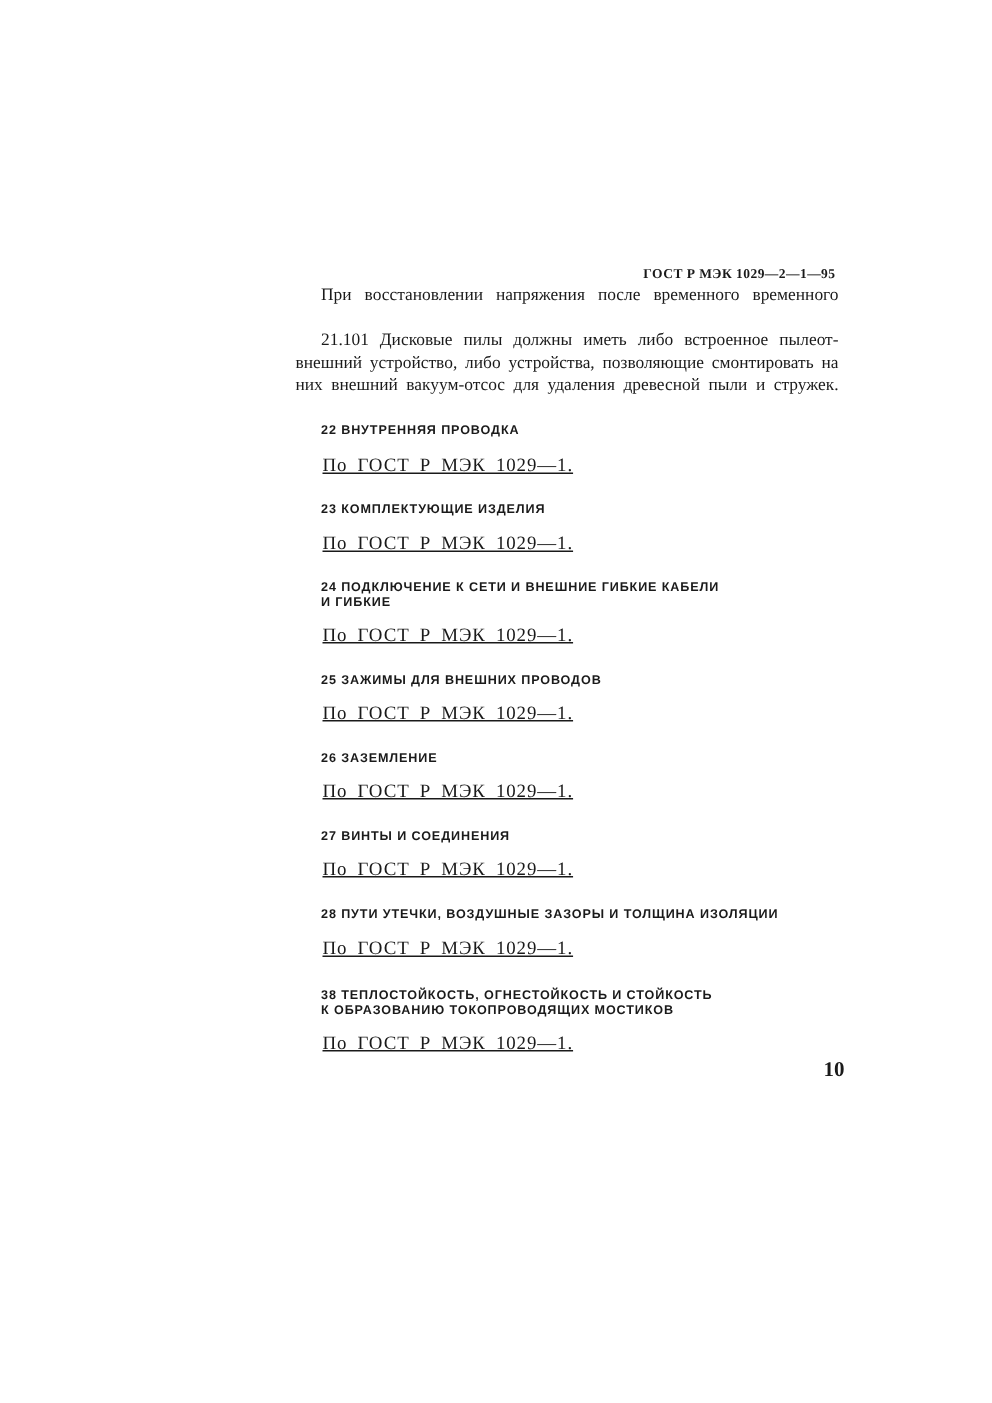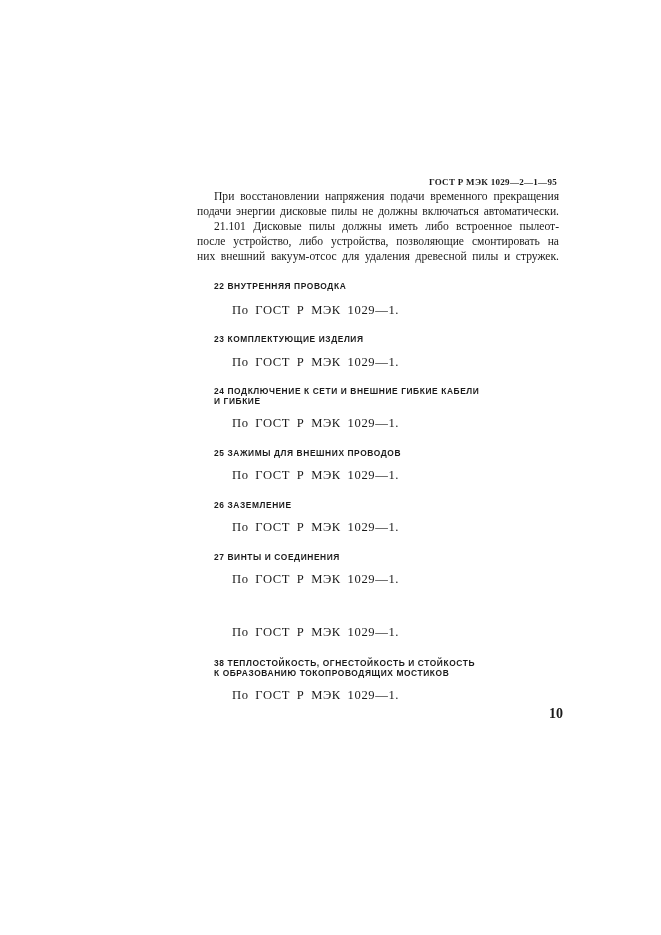--- a/index.html
+++ b/index.html
@@ -3,39 +3,38 @@
 <meta charset="utf-8">
 <style>
   html, body { margin:0; padding:0; }
   body { width:661px; height:935px; background:#ffffff; position:relative; overflow:hidden;
          font-family:"Liberation Serif", "DejaVu Serif", serif; color:#1a1a1a; }
   .page { position:absolute; left:0; top:0; width:659px; height:935px;margin-left:44px; }
   .running-head { position:absolute; top:177px; right:146px; font-size:9px; font-weight:bold; letter-spacing:0.3px; }
   .para { position:absolute; left:153px; width:362px; font-size:11.6px; line-height:15px; text-align:justify; text-align-last:auto; }
   .line { display:block; text-align:justify; text-align-last:justify; white-space:nowrap; }
   .heading { position:absolute; left:170px; font-size:8.4px; font-weight:bold; letter-spacing:0.6px; line-height:10px; font-family:"Liberation Sans", sans-serif; }
-  .ref { position:absolute; left:188px; font-size:12.6px; letter-spacing:0.6px; word-spacing:3px; }
+  .ref { position:absolute; left:171px; font-size:12.6px; letter-spacing:0.6px; word-spacing:3px;text-decoration:underline; }
   .page-number { position:absolute; left:505px; top:706px; font-size:14px; font-weight:bold; }
 </style>
 </head>
 <body>
 
 <div class="page">
 
   <div class="running-head">ГОСТ Р МЭК 1029—2—1—95</div>
 
   <div class="para" style="top:189px;">
-    <span class="line" style="padding-left:17px;">При восстановлении напряжения подачи временного прекращения</span>
-    <span class="line">подачи энергии дисковые пилы не должны включаться автоматически.</span>
+    <span class="line" style="padding-left:17px;">При восстановлении напряжения после временного временного</span>
   </div>
 
   <div class="para" style="top:219px;">
     <span class="line" style="padding-left:17px;">21.101 Дисковые пилы должны иметь либо встроенное пылеот-</span>
-    <span class="line">после устройство, либо устройства, позволяющие смонтировать на</span>
-    <span class="line">них внешний вакуум-отсос для удаления древесной пилы и стружек.</span>
+    <span class="line">внешний устройство, либо устройства, позволяющие смонтировать на</span>
+    <span class="line">них внешний вакуум-отсос для удаления древесной пыли и стружек.</span>
   </div>
 
   <div class="heading" style="top:281px;">22 ВНУТРЕННЯЯ ПРОВОДКА</div>
   <div class="ref" style="top:303px;">По ГОСТ Р МЭК 1029—1.</div>
 
   <div class="heading" style="top:334px;">23 КОМПЛЕКТУЮЩИЕ ИЗДЕЛИЯ</div>
   <div class="ref" style="top:355px;">По ГОСТ Р МЭК 1029—1.</div>
 
   <div class="heading" style="top:386px;">24 ПОДКЛЮЧЕНИЕ К СЕТИ И ВНЕШНИЕ ГИБКИЕ КАБЕЛИ</div>
   <div class="heading" style="top:396px;">И ГИБКИЕ</div>
@@ -43,20 +42,21 @@
 
   <div class="heading" style="top:448px;">25 ЗАЖИМЫ ДЛЯ ВНЕШНИХ ПРОВОДОВ</div>
   <div class="ref" style="top:468px;">По ГОСТ Р МЭК 1029—1.</div>
 
   <div class="heading" style="top:500px;">26 ЗАЗЕМЛЕНИЕ</div>
   <div class="ref" style="top:520px;">По ГОСТ Р МЭК 1029—1.</div>
 
   <div class="heading" style="top:552px;">27 ВИНТЫ И СОЕДИНЕНИЯ</div>
   <div class="ref" style="top:572px;">По ГОСТ Р МЭК 1029—1.</div>
 
+  <div class="heading" style="top:604px;">28 ПУТИ УТЕЧКИ, ВОЗДУШНЫЕ ЗАЗОРЫ И ТОЛЩИНА ИЗОЛЯЦИИ</div>
   <div class="ref" style="top:625px;">По ГОСТ Р МЭК 1029—1.</div>
 
   <div class="heading" style="top:658px;">38 ТЕПЛОСТОЙКОСТЬ, ОГНЕСТОЙКОСТЬ И СТОЙКОСТЬ</div>
   <div class="heading" style="top:668px;">К ОБРАЗОВАНИЮ ТОКОПРОВОДЯЩИХ МОСТИКОВ</div>
   <div class="ref" style="top:688px;">По ГОСТ Р МЭК 1029—1.</div>
 
   <div class="page-number">10</div>
 </div>
 
 </body></html>

